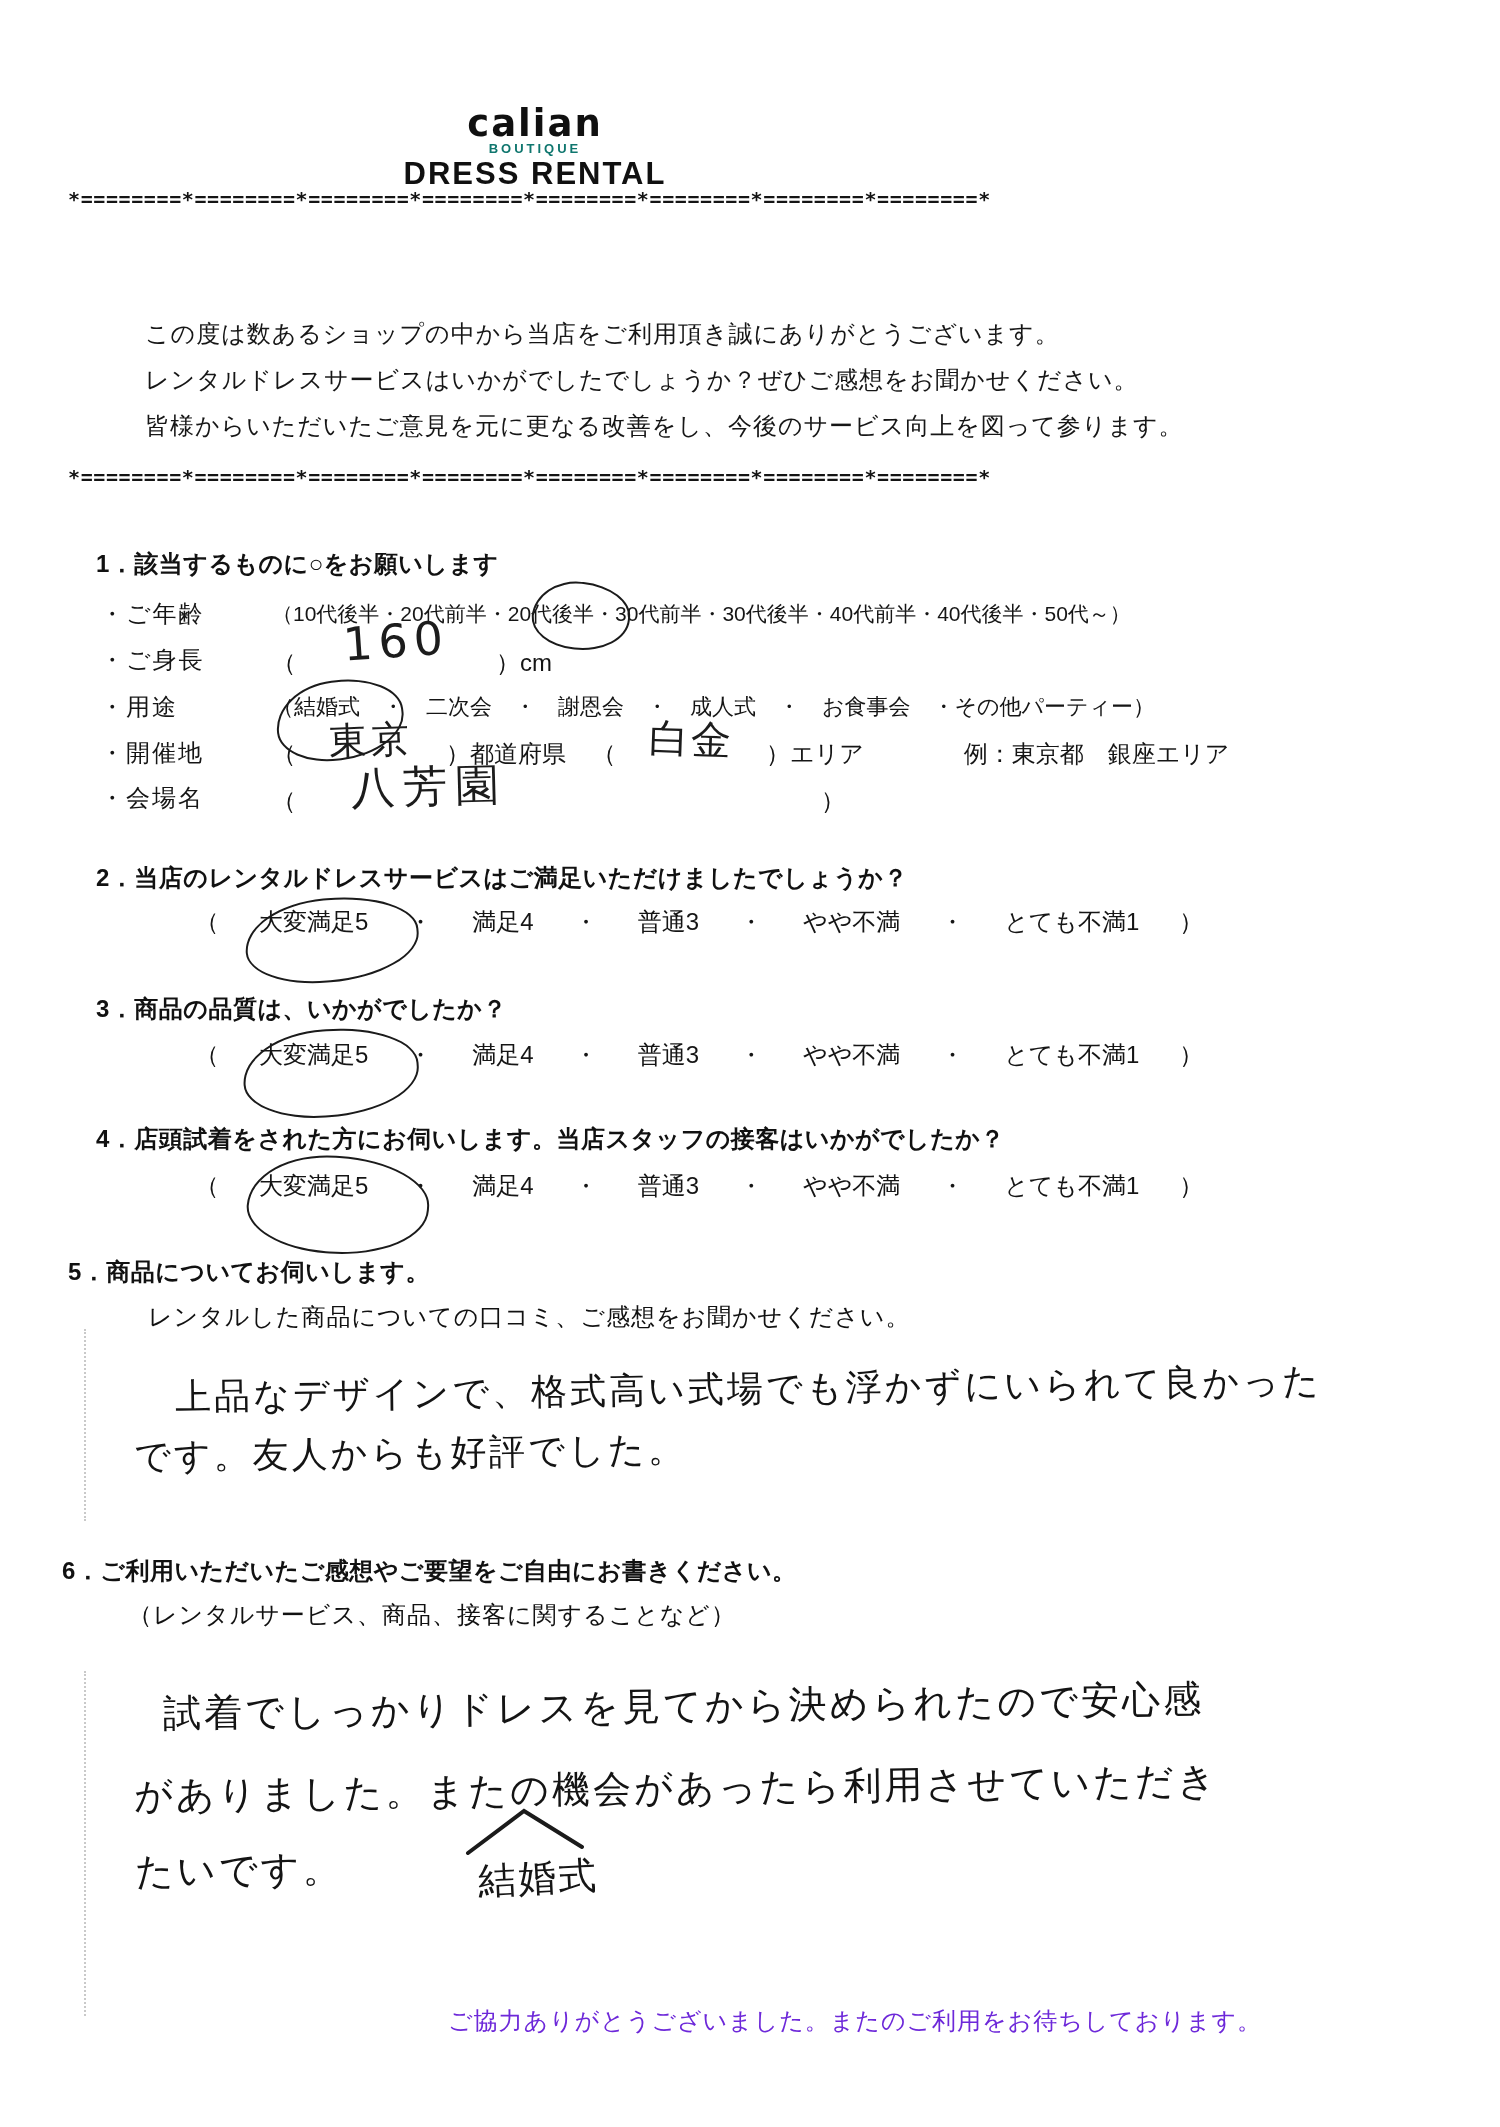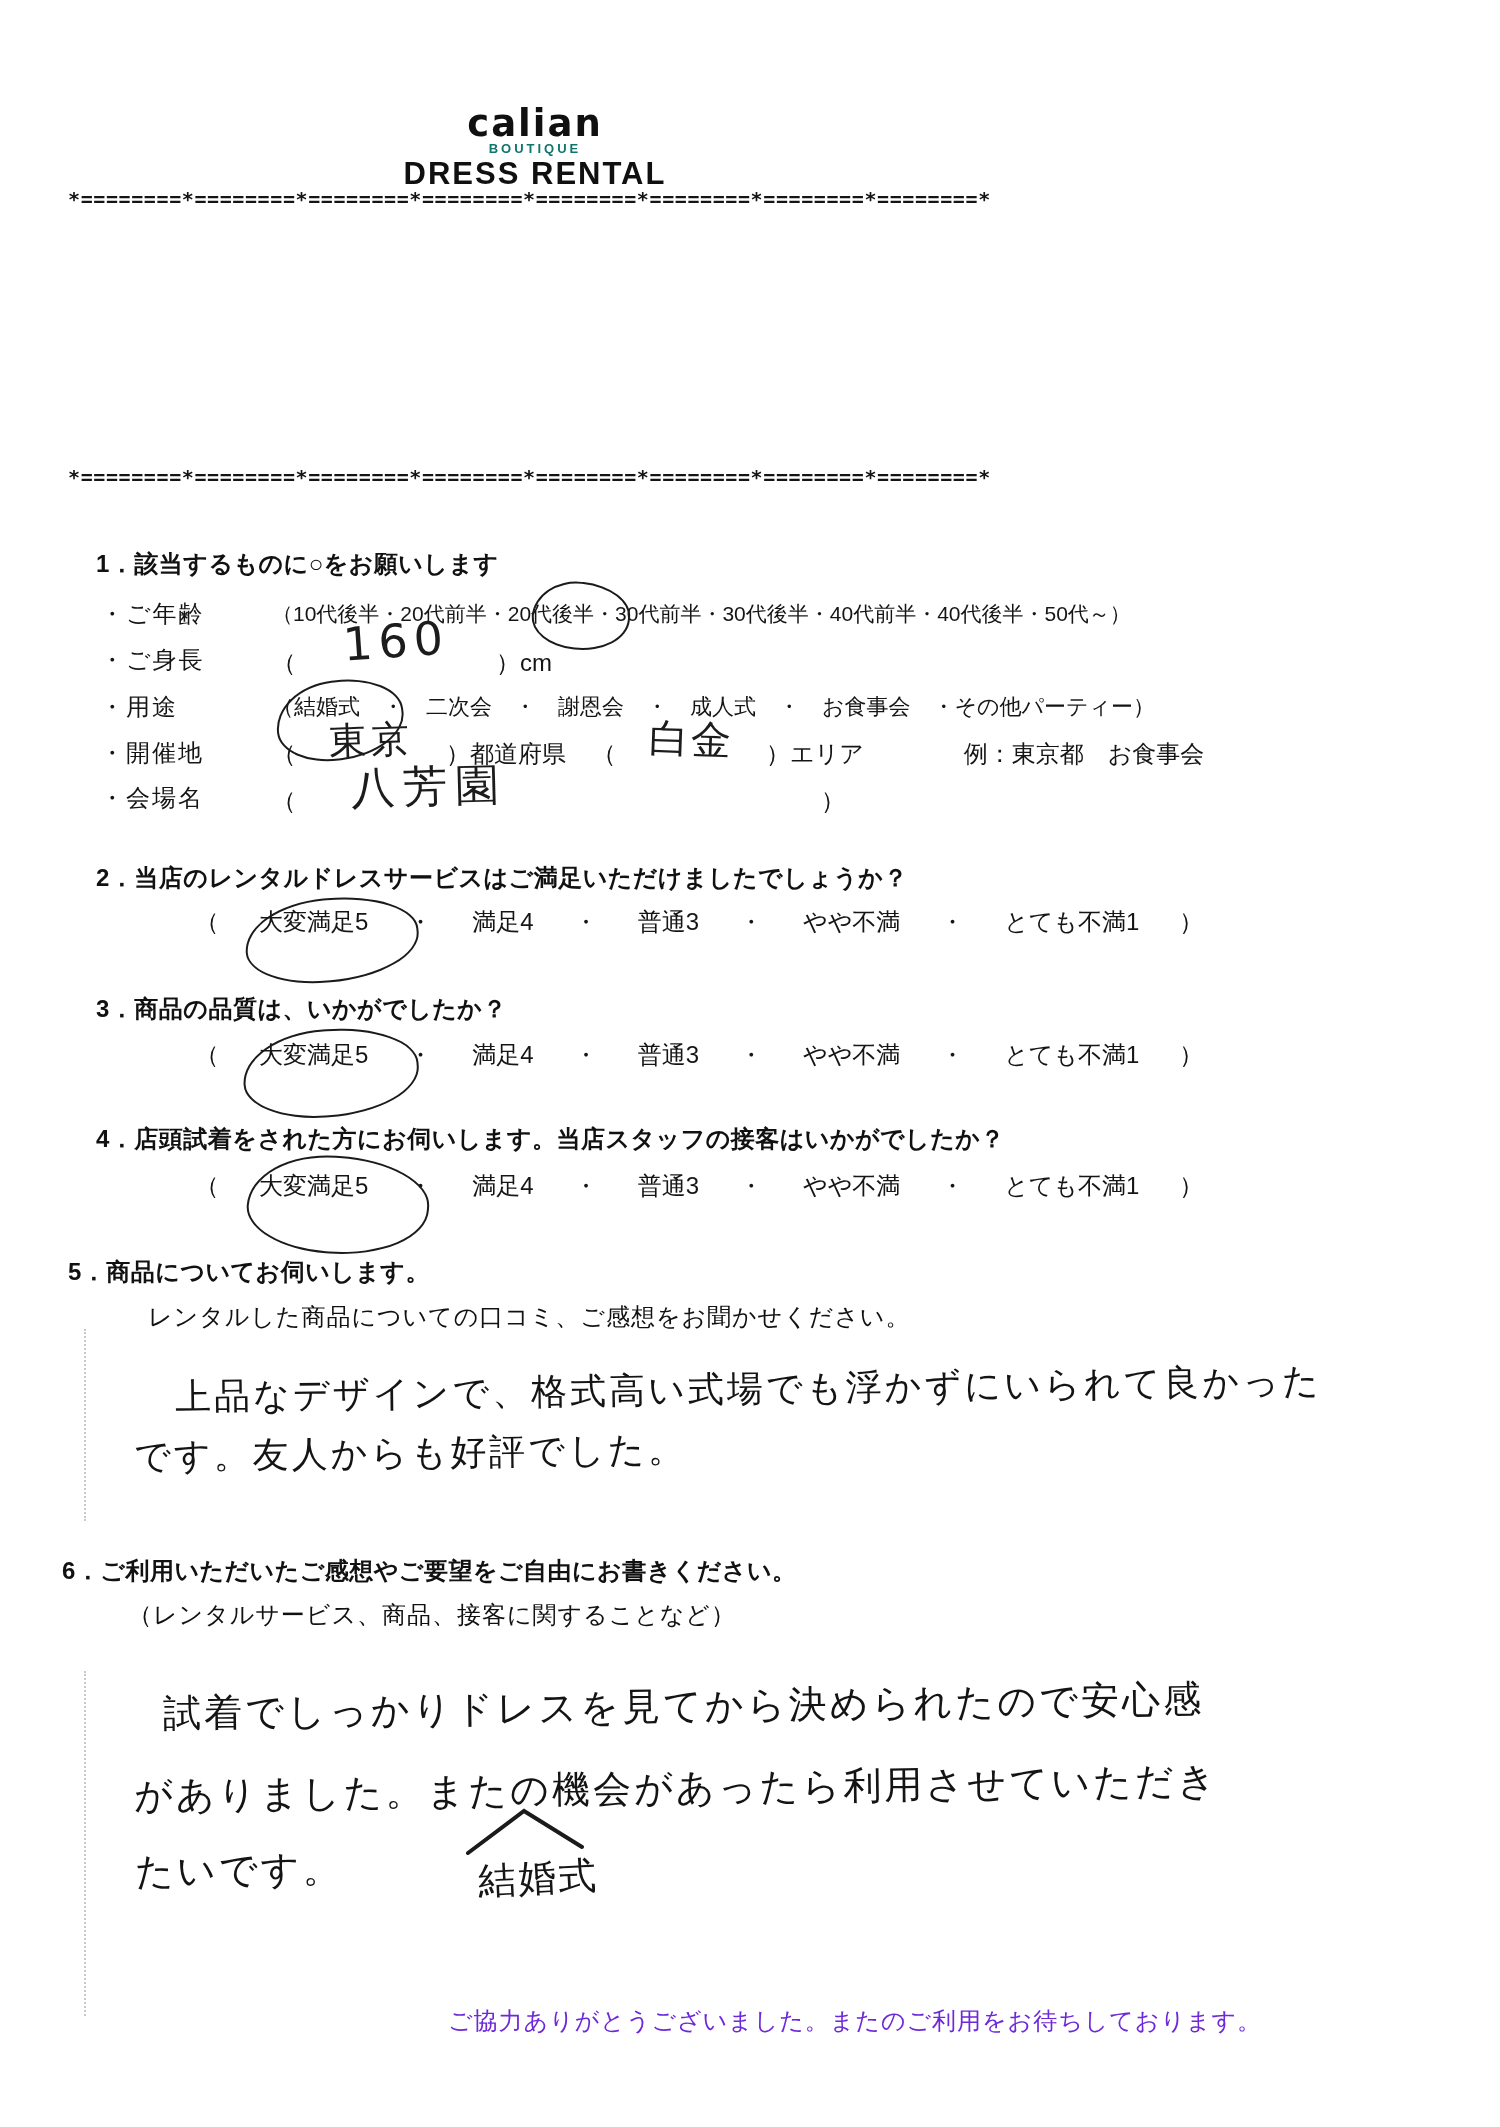--- a/index.html
+++ b/index.html
@@ -64,20 +64,25 @@
 <div class="page">
 
   <div class="hdr abs">
     <div class="brand">calian</div>
     <div class="brand-sub">BOUTIQUE</div>
     <div class="doc-title">DRESS RENTAL</div>
   </div>
 
   <div class="sep abs" style="top:158px">*========*========*========*========*========*========*========*========*</div>
 
+  <div class="intro abs">
+    <div>この度は数あるショップの中から当店をご利用頂き誠にありがとうございます。</div>
+    <div>レンタルドレスサービスはいかがでしたでしょうか？ぜひご感想をお聞かせください。</div>
+    <div>皆様からいただいたご意見を元に更なる改善をし、今後のサービス向上を図って参ります。</div>
+  </div>
 
   <div class="sep abs" style="top:436px">*========*========*========*========*========*========*========*========*</div>
 
   <div class="qtitle abs" style="top:519px">1．該当するものに○をお願いします</div>
 
   <div class="row age-row" style="top:569px">
     <span class="label">・ご年齢</span>
     <span class="content"><span>（10代後半・20代前半・</span><span class="circled"><span>20代後半</span><i class="hand-circle hc-age"></i></span><span>・30代前半・30代後半・40代前半・40代後半・50代～）</span></span>
   </div>
 
@@ -86,21 +91,21 @@
     <span class="content"><span>（</span><span class="hw hw-height">160</span><span>）cm</span></span>
   </div>
 
   <div class="row purpose-row" style="top:662px">
     <span class="label">・用途</span>
     <span class="content"><span>（</span><span class="circled"><span>結婚式</span><i class="hand-circle hc-purpose"></i></span><span>　・　二次会　・　謝恩会　・　成人式　・　お食事会　・その他パーティー）</span></span>
   </div>
 
   <div class="row" style="top:706px">
     <span class="label">・開催地</span>
-    <span class="content"><span>（</span><span class="hw hw-pref">東京</span><span>）都道府県</span><span style="margin-left:26px">（</span><span class="hw hw-area">白金</span><span>）エリア</span><span style="margin-left:100px">例：東京都　お食事会</span></span>
+    <span class="content"><span>（</span><span class="hw hw-pref">東京</span><span>）都道府県</span><span style="margin-left:26px">（</span><span class="hw hw-area">白金</span><span>）エリア</span><span style="margin-left:100px">例：東京都　銀座エリア</span></span>
   </div>
 
   <div class="row" style="top:750px">
     <span class="label">・会場名</span>
     <span class="content"><span>（</span><span class="hw hw-venue">八芳園</span><span>）</span></span>
   </div>
 
   <div class="qtitle abs" style="top:833px">2．当店のレンタルドレスサービスはご満足いただけましたでしょうか？</div>
   <div class="opts" style="top:877px">
     <span>（</span>

